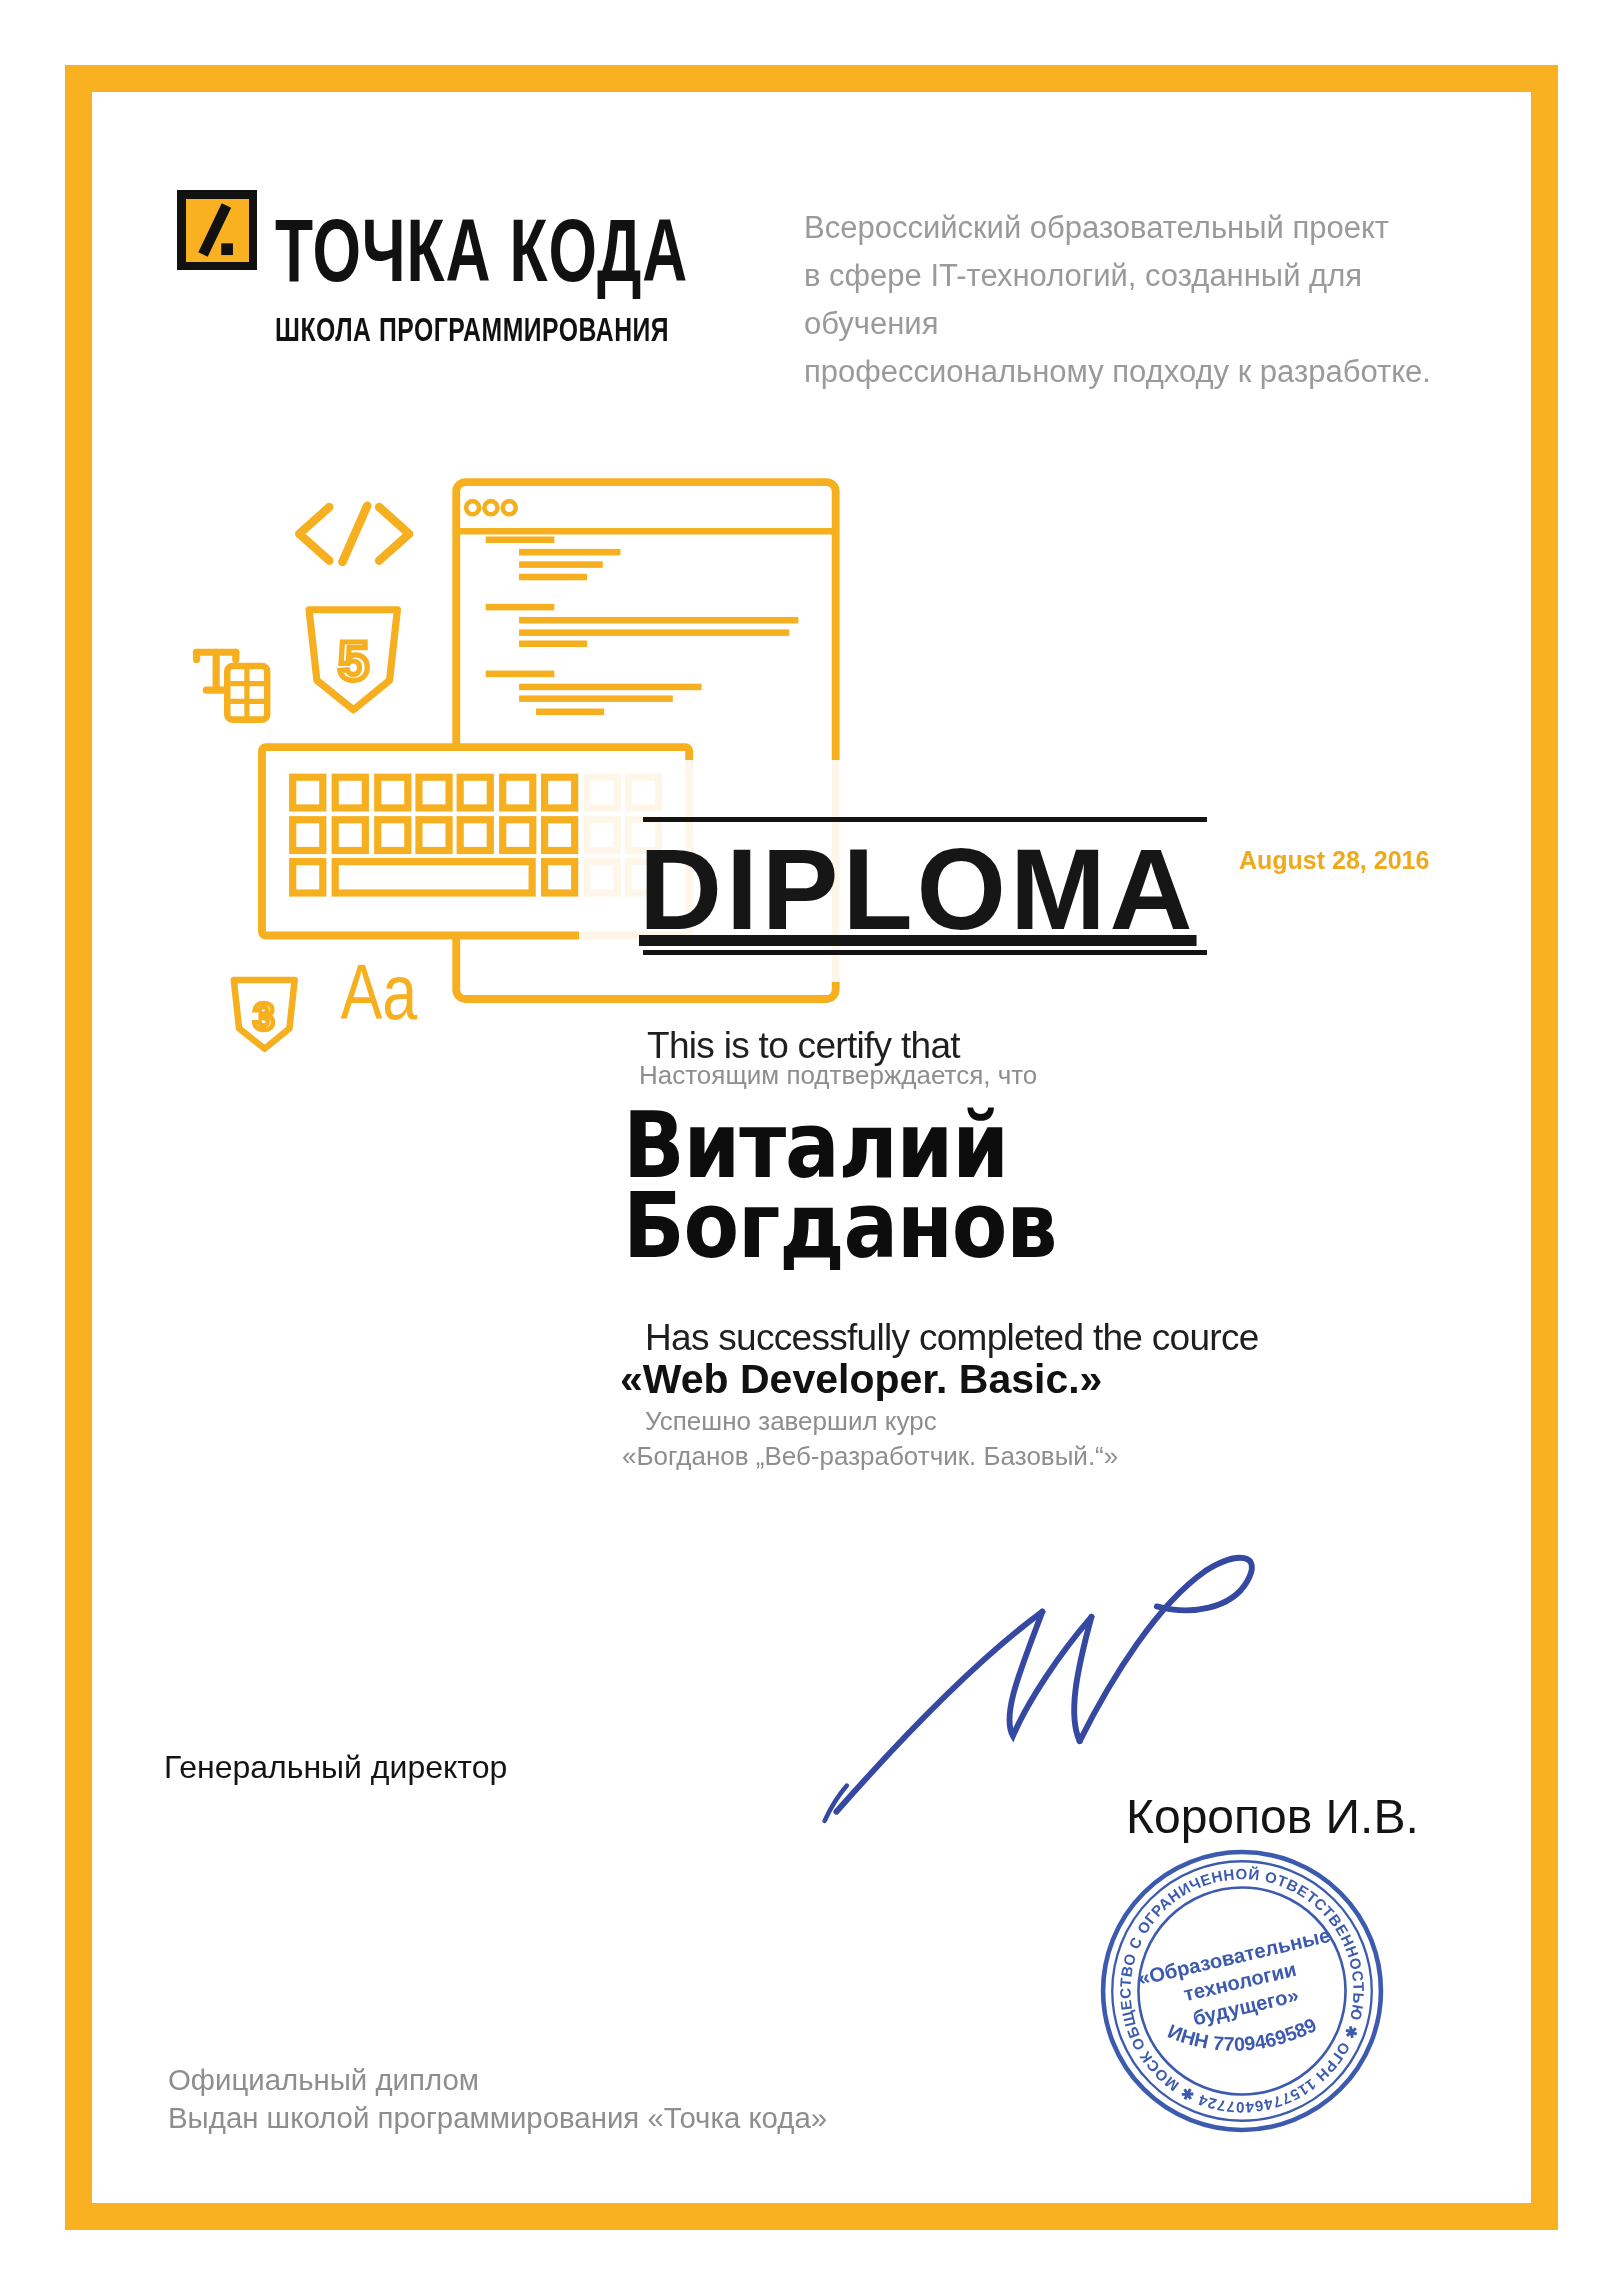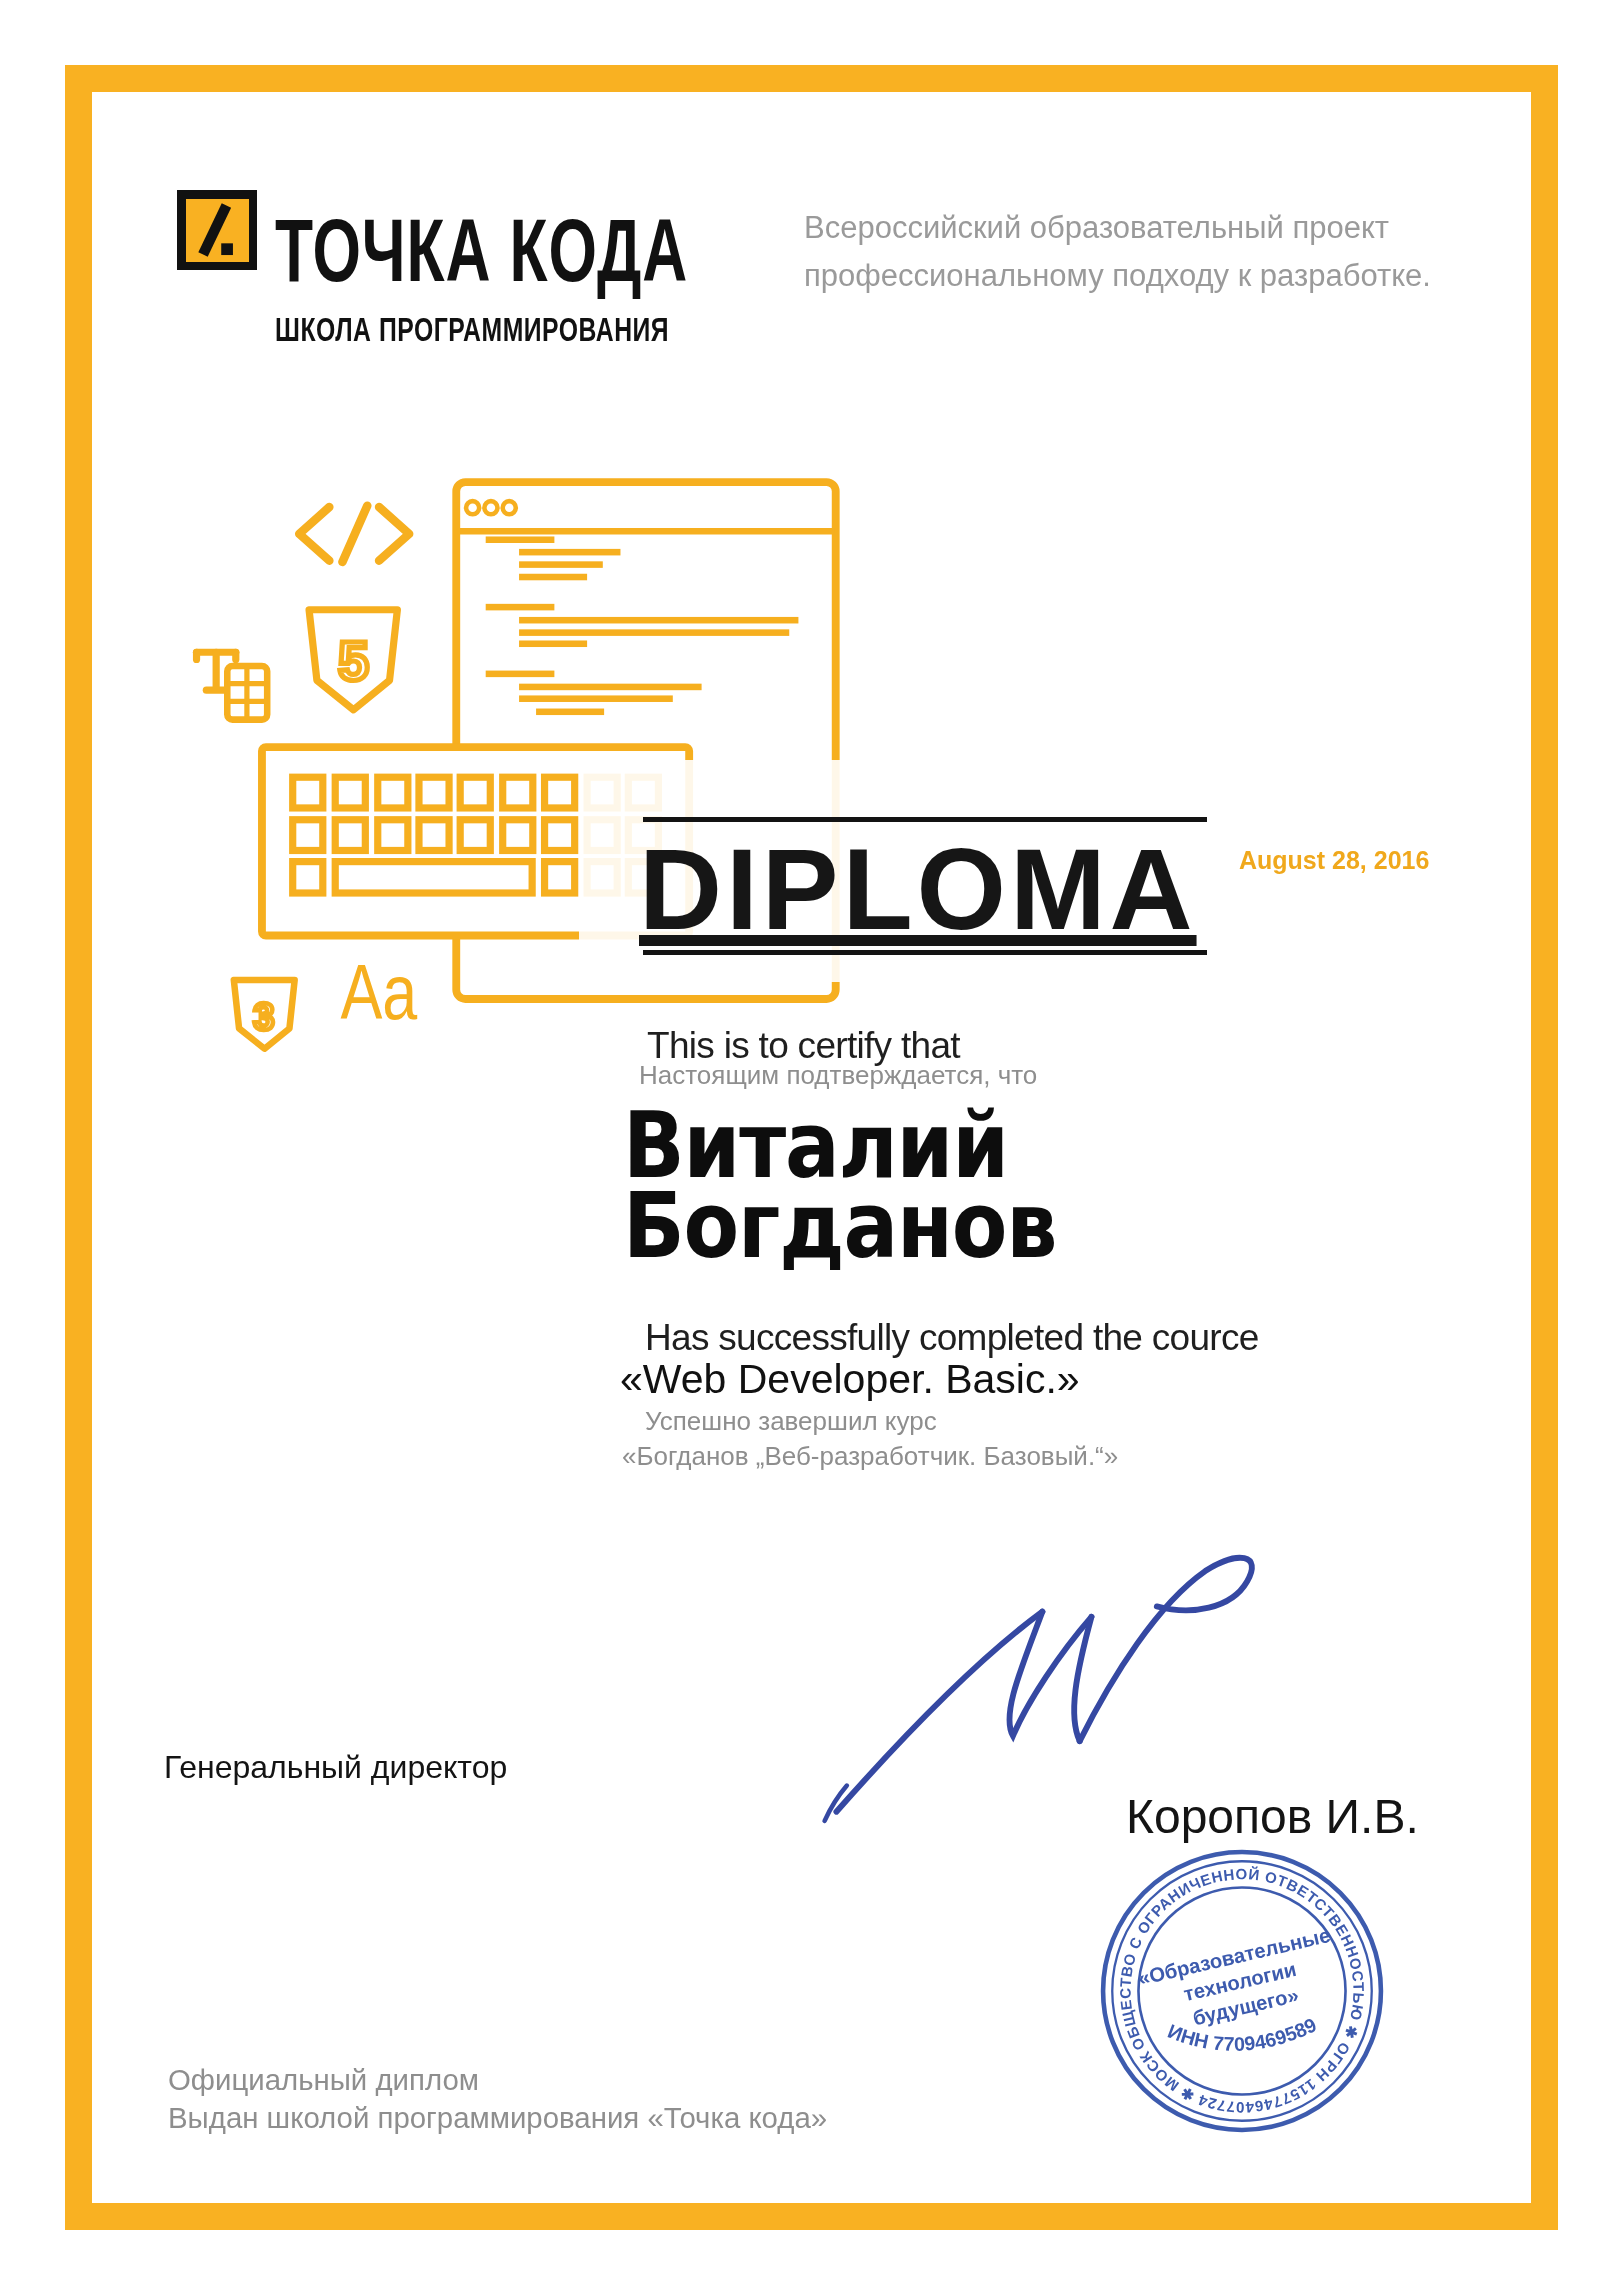--- a/index.html
+++ b/index.html
@@ -38,21 +38,21 @@
     letter-spacing:3.9px;white-space:nowrap;z-index:3;text-decoration:underline;
   }
   .date{left:1239px;top:846px;font-size:25px;font-weight:bold;color:#F0A81C;white-space:nowrap;z-index:3;}
   .certify-en{left:647px;top:1025px;font-size:37px;color:#1f1f1f;letter-spacing:-0.7px;z-index:3;white-space:nowrap;}
   .certify-ru{left:639px;top:1060px;font-size:26px;color:#8E8E8E;z-index:3;white-space:nowrap;}
   .student{
     left:623px;top:1106px;font-family:"DejaVu Sans", sans-serif;font-weight:bold;color:#0d0d0d;
     font-size:90px;line-height:80px;letter-spacing:-1.3px;transform:scaleX(.9);transform-origin:left top;z-index:3;
   }
   .course-en{left:645px;top:1317px;font-size:37px;color:#1f1f1f;letter-spacing:-0.7px;z-index:3;white-space:nowrap;}
-  .course-name{left:620px;top:1356px;font-size:41px;font-weight:normal;color:#111;z-index:3;white-space:nowrap;}
+  .course-name{left:620px;top:1356px;font-size:41px;font-weight:bold;color:#111;z-index:3;white-space:nowrap;}
   .course-ru1{left:645px;top:1406px;font-size:26px;color:#8E8E8E;z-index:3;white-space:nowrap;}
   .course-ru2{left:622px;top:1441px;font-size:26px;color:#8E8E8E;z-index:3;white-space:nowrap;}
   .role{left:164px;top:1749px;font-size:32px;color:#141414;z-index:3;white-space:nowrap;}
   .person{left:1080px;top:1789px;font-size:48px;color:#141414;z-index:3;white-space:nowrap;margin-left:46px;}
   .footer{left:168px;top:2061px;font-size:29.4px;line-height:38px;color:#8E8E8E;z-index:3;}
   svg text{font-family:"Liberation Sans", sans-serif;}
   .illustration{left:0;top:0;z-index:1;}
   .stampwrap{left:1088px;top:1837px;width:308px;height:308px;z-index:4;}
   .sigwrap{left:805px;top:1525px;width:497px;height:308px;z-index:4;}
 </style>
@@ -66,20 +66,21 @@
   <svg width="80" height="80" style="position:absolute;left:0;top:0" viewBox="0 0 123 123">
     <line x1="76" y1="24" x2="40" y2="99" stroke="#111" stroke-width="16"></line>
     <rect x="68" y="82" width="18" height="18" fill="#111"></rect>
   </svg>
 </div>
 <div class="abs brand">ТОЧКА КОДА</div>
 <div class="abs brand-sub">ШКОЛА ПРОГРАММИРОВАНИЯ</div>
 
 <div class="abs about">
   <div>Всероссийский образовательный проект</div>
+  <div>в сфере IT-технологий, созданный для обучения</div>
   <div>профессиональному подходу к разработке.</div>
 </div>
 
 <svg class="abs illustration" width="1623" height="2295" viewBox="0 0 2480 3508">
   <g stroke="#F6AF1F" fill="none" stroke-width="12">
 
     <rect x="697" y="737" width="580" height="790" rx="14" fill="#ffffff"></rect>
     <line x1="699" y1="812" x2="1275" y2="812" stroke-width="10"></line>
     <g stroke-width="7">
       <circle cx="722" cy="776" r="10"></circle>

